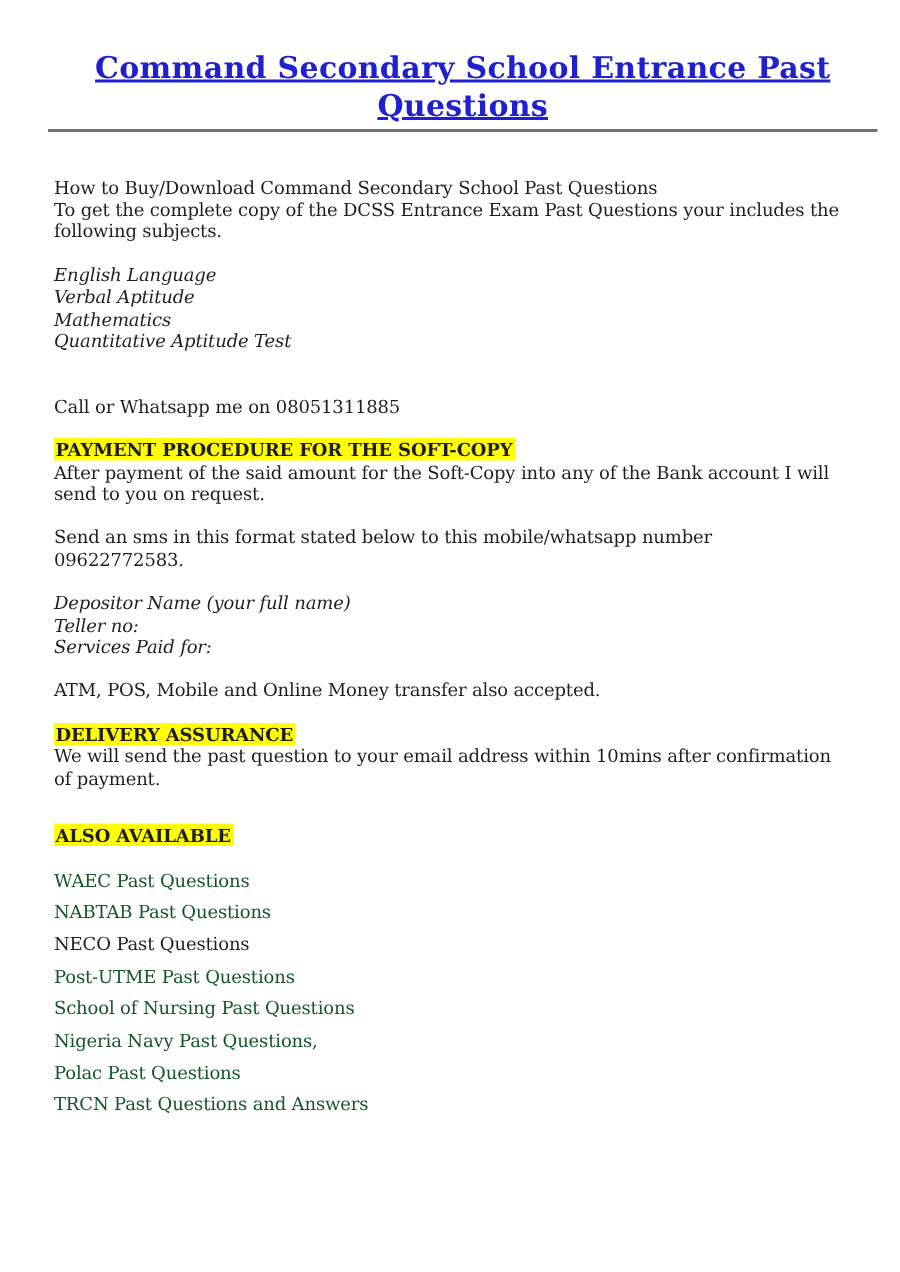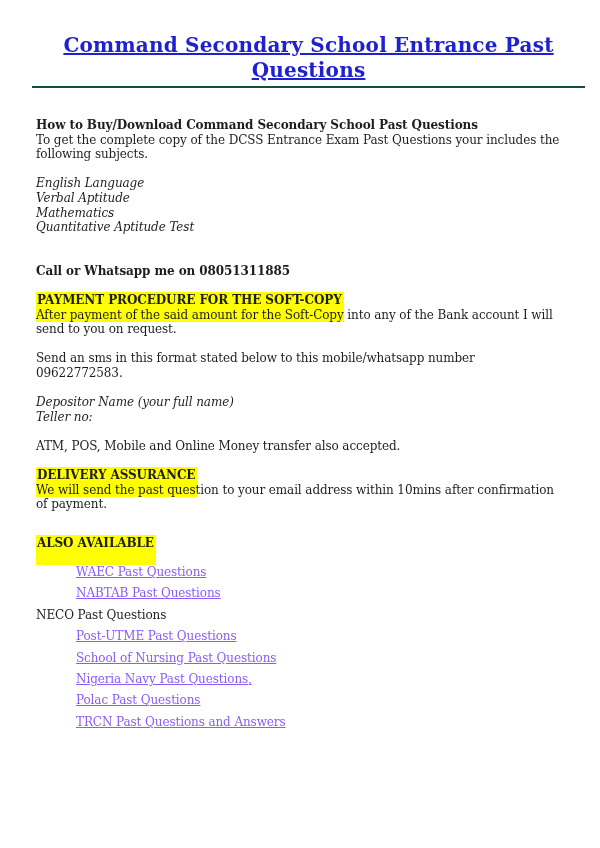--- a/index.html
+++ b/index.html
@@ -12,21 +12,21 @@
     width: 600px;
     height: 848px;
     background: #ffffff;
     overflow: hidden;
     font-family: "DejaVu Serif", serif;
     color: #1e1e1e;
   }
   
   .title-block {
     margin: 33px 15px 0 32px;
-    border-bottom: 2px solid #14532d;
+    border-bottom: 2px solid #737373;
     padding-bottom: 3px;
   }
   .doc-title {
     max-width: 500px;
     margin: 0 auto;
     text-align: center;
     font-size: 20px;
     line-height: 25px;
     font-weight: bold;
     color: #2021ce;
@@ -39,35 +39,33 @@
     width: 525px;
     font-size: 12px;
     line-height: 14.6px;
     letter-spacing: -0.1px;
   }
   .content p { margin: 0 0 14.6px 0; }
   .content p.tight { margin: 0; }
   .content .block { margin: 0 0 14.6px 0; }
   .content .block.gap2 { margin-bottom: 29px; }
   .content .line { line-height: 14.6px; font-style: italic; }
-  .b { font-weight: bold; }
+  .b { font-weight: normal; }
   .hl {
     background: #ffff00;
     font-weight: bold;
-    padding: 1px 2px 15px 1px;
+    padding: 1px 2px 0 1px;
   }
   .gap2 { margin-bottom: 29px !important; }
   .gap24 { margin-bottom: 24px !important; }
   
   .links .row { margin-bottom: 6.8px; line-height: 14.6px; }
   .links a {
-    color: #8b5cf6;
-    text-decoration: underline;
+    color: #14532d;
     cursor: pointer;
-    margin-left: 40px;
   }
   .links .plain { color: #1e1e1e; text-decoration: none; }
 </style>
 </head>
 <body>
 
 <div class="page">
 
   <div class="title-block">
     <div class="doc-title">Command Secondary School Entrance Past Questions</div>
@@ -90,20 +88,21 @@
 
     <p class="tight"><span class="hl">PAYMENT PROCEDURE FOR THE SOFT-COPY</span></p>
 
     <p>After payment of the said amount for the Soft-Copy into any of the Bank account I will send to you on request.</p>
 
     <p>Send an sms in this format stated below to this mobile/whatsapp number 09622772583.</p>
 
     <div class="block">
       <div class="line">Depositor Name (your full name)</div>
       <div class="line">Teller no:</div>
+      <div class="line">Services Paid for:</div>
     </div>
 
     <p>ATM, POS, Mobile and Online Money transfer also accepted.</p>
 
     <p class="tight"><span class="hl">DELIVERY ASSURANCE</span></p>
 
     <p class="gap24">We will send the past question to your email address within 10mins after confirmation of payment.</p>
 
     <p><span class="hl">ALSO AVAILABLE</span></p>
 

